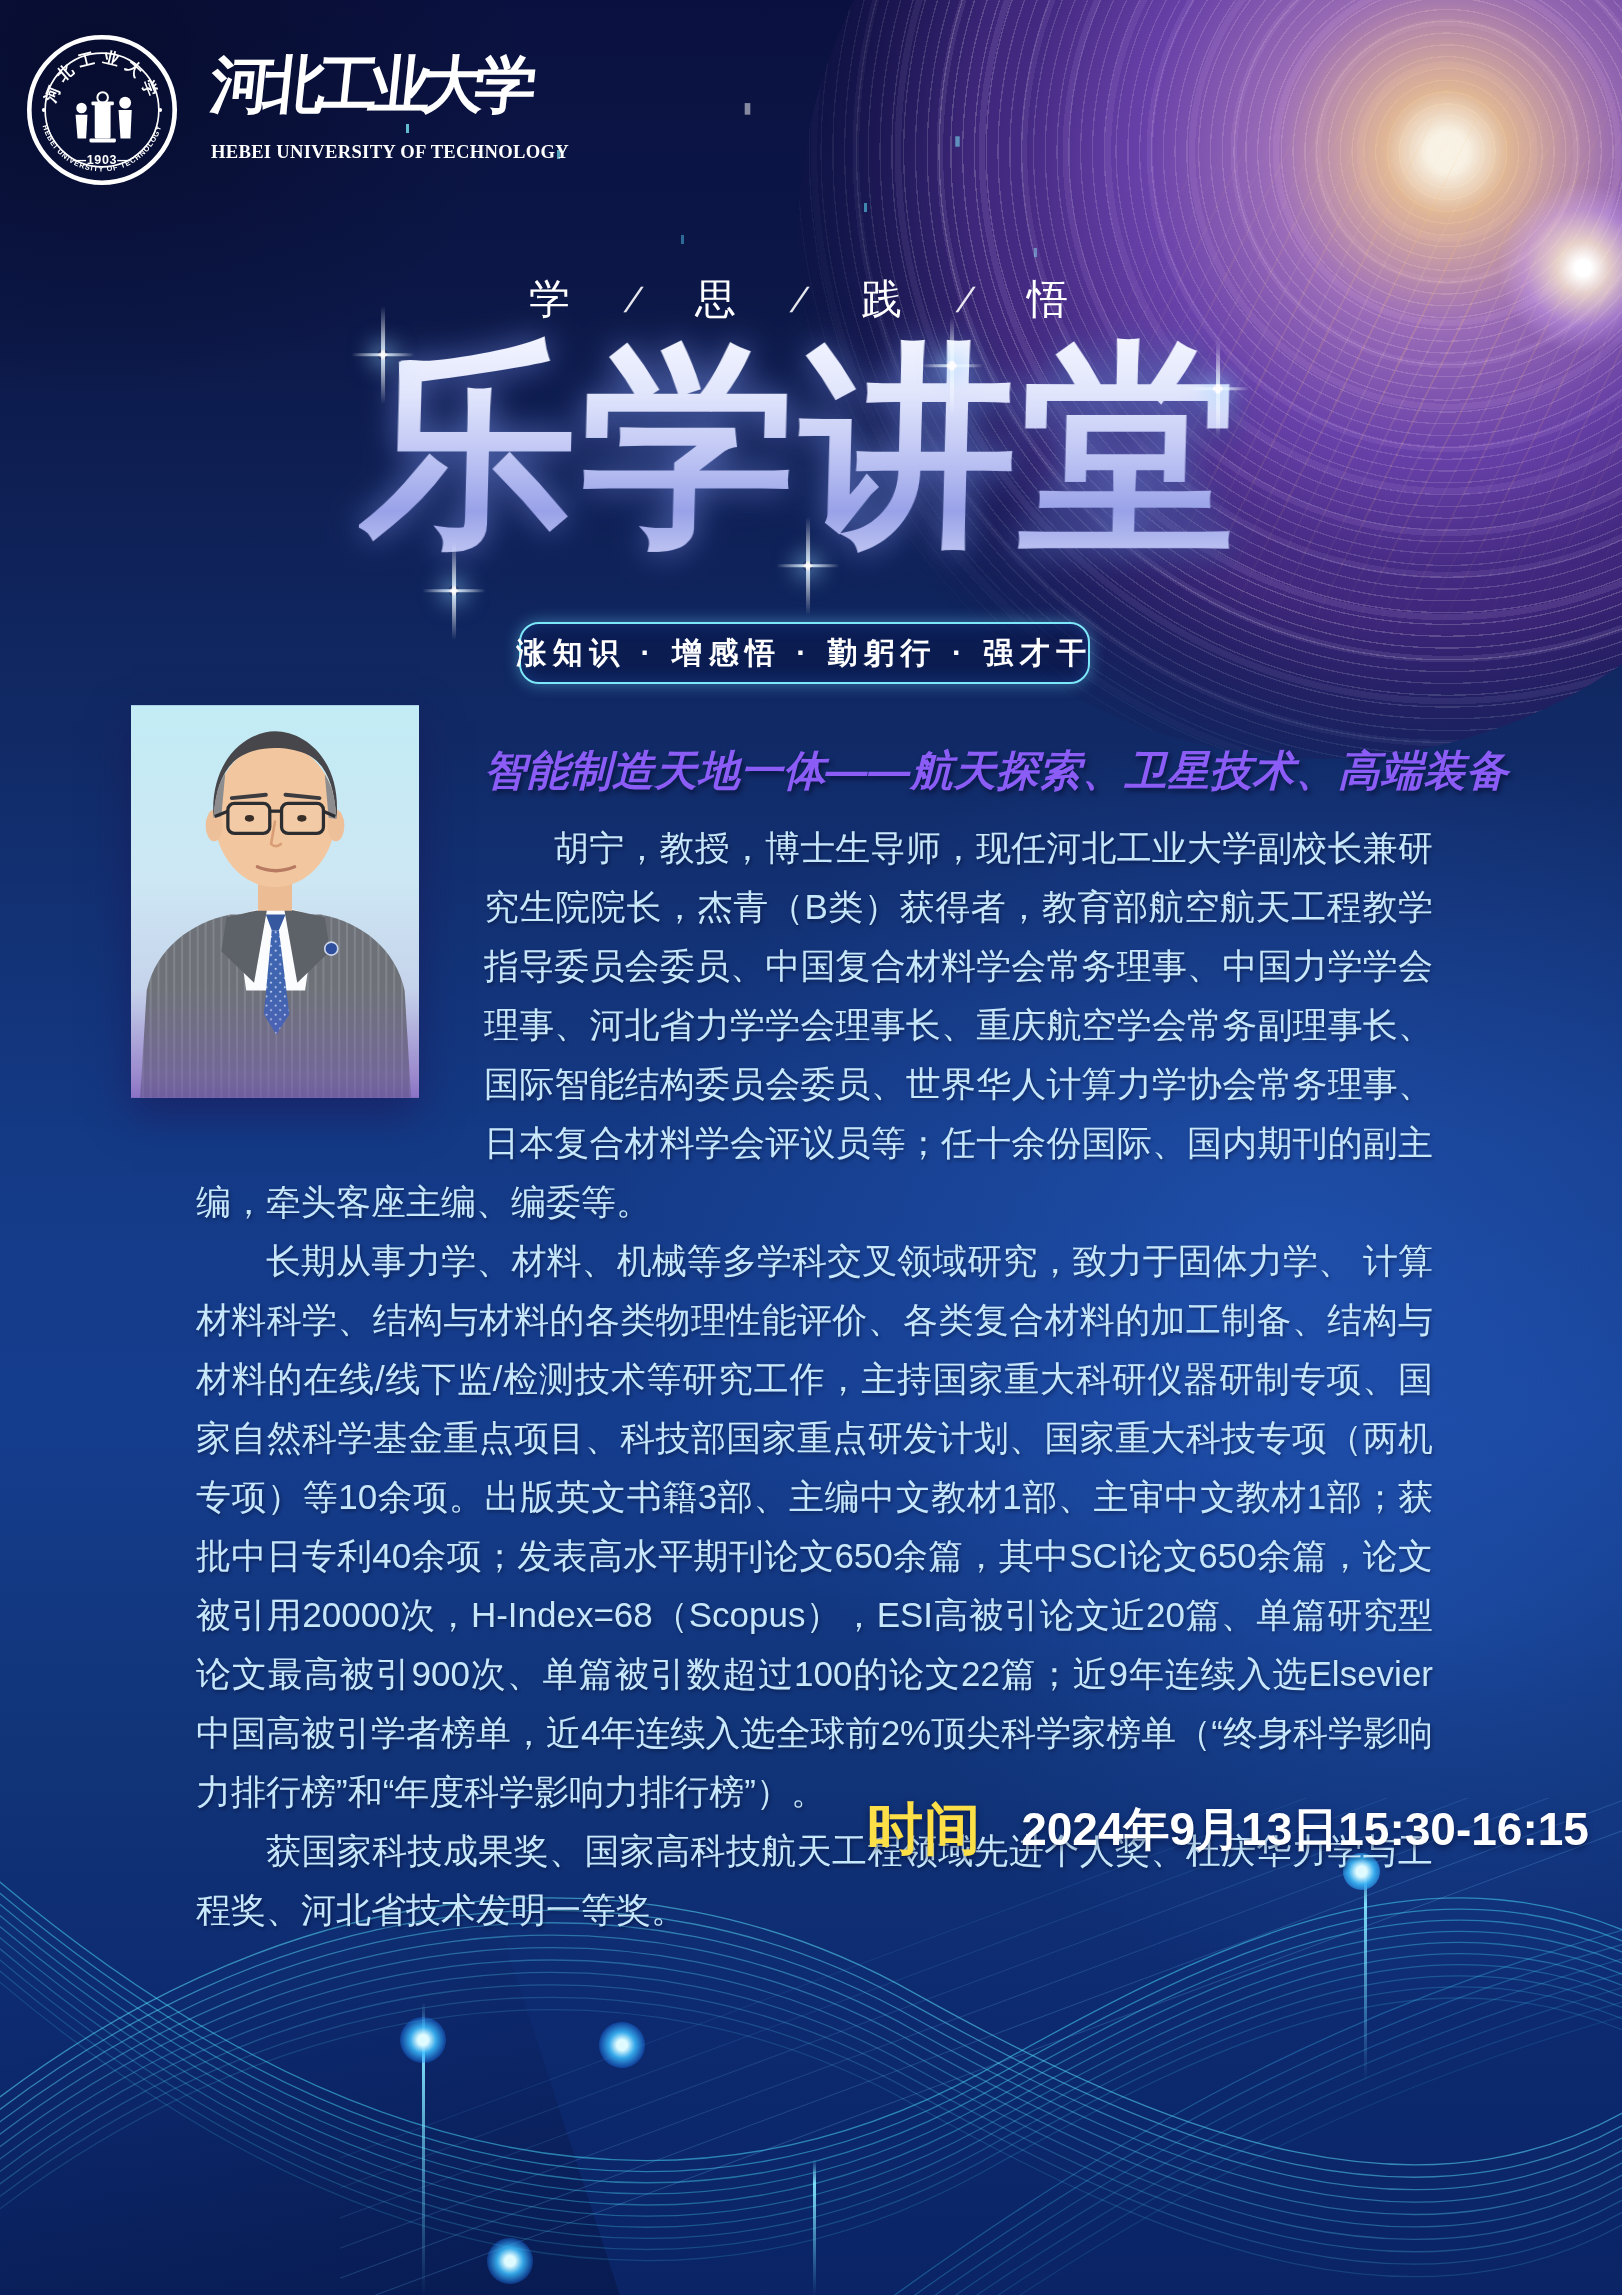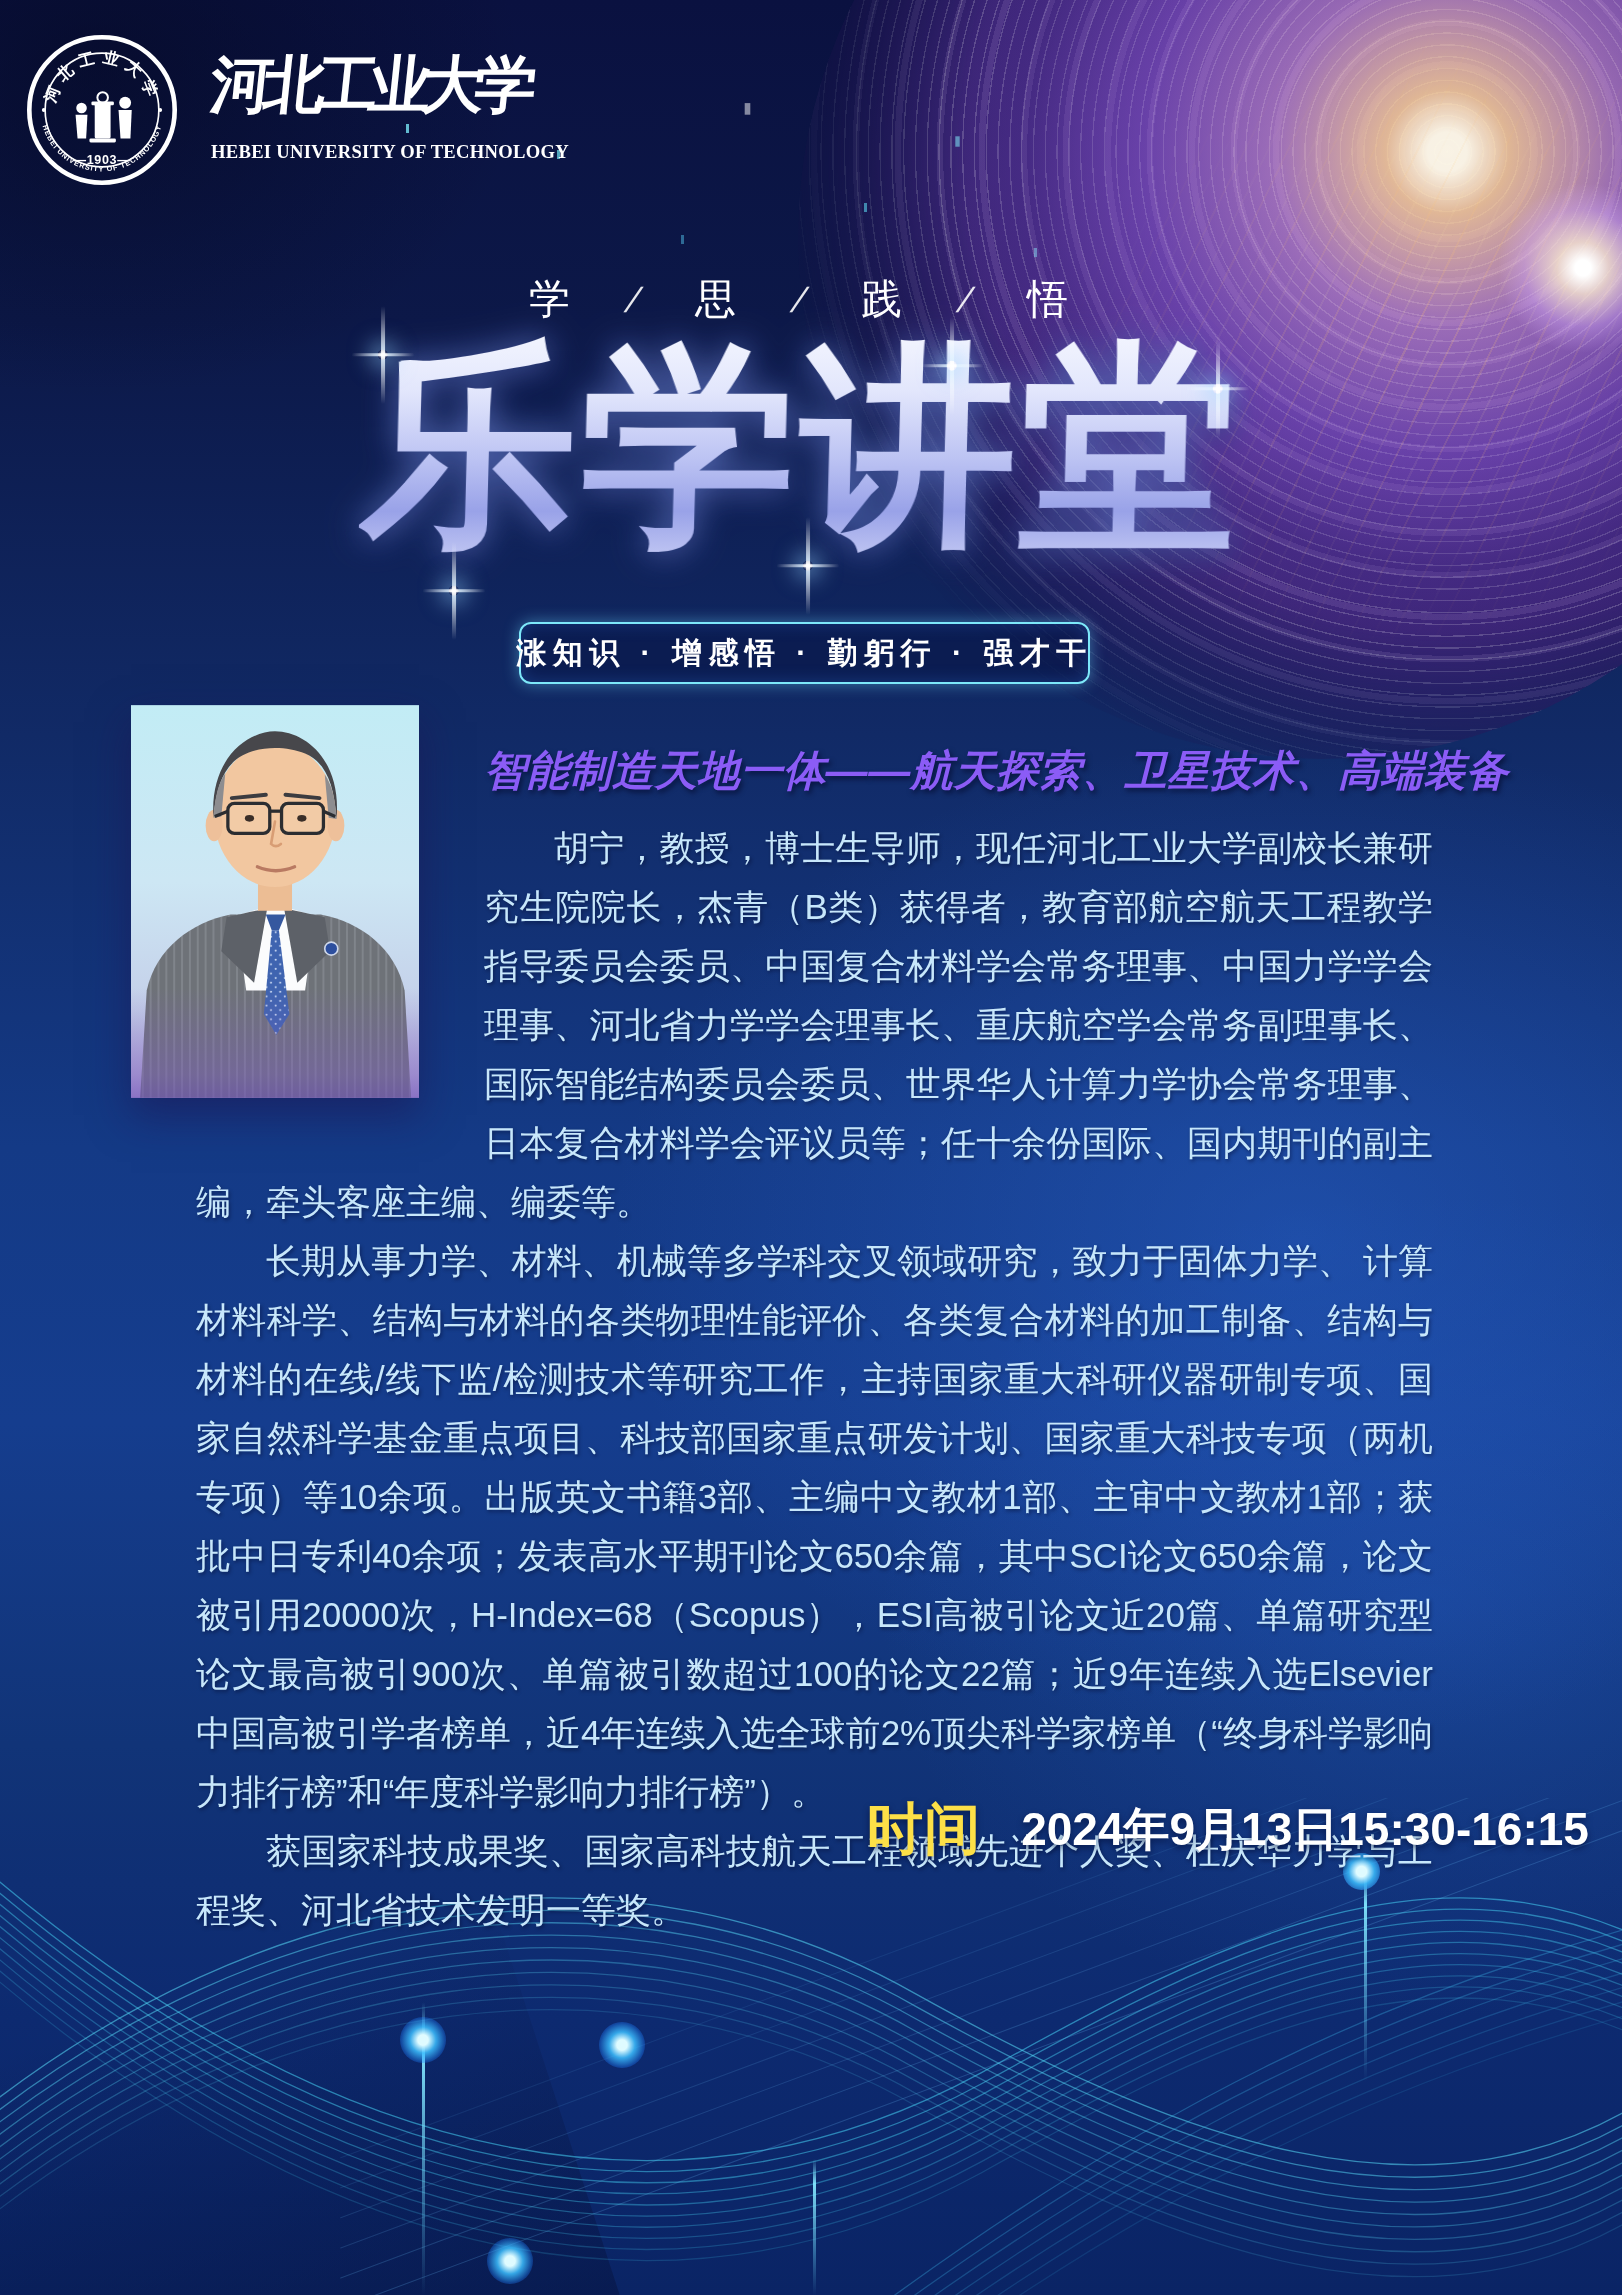--- a/index.html
+++ b/index.html
@@ -59,21 +59,21 @@
     -webkit-background-clip:text;background-clip:text;color:transparent;
     transform:skewX(-1.5deg);
     filter:drop-shadow(0 0 17px rgba(140,170,255,.55)) drop-shadow(0 7.9px 13px rgba(15,25,85,.65));}
   .sparkle{position:absolute;width:3.9px;height:3.9px;}
   .sparkle .v{position:absolute;left:50%;top:50%;transform:translate(-50%,-50%);width:3.9px;height:98px;
     background:linear-gradient(180deg,transparent,rgba(255,255,255,.95),transparent);border-radius:2px;}
   .sparkle .h{position:absolute;left:50%;top:50%;transform:translate(-50%,-50%);width:63px;height:3.3px;
     background:linear-gradient(90deg,transparent,#fff,transparent);border-radius:2px;}
   .sparkle .c{position:absolute;left:50%;top:50%;transform:translate(-50%,-50%);width:10.5px;height:10.5px;border-radius:50%;
     background:radial-gradient(circle,#fff,rgba(170,220,255,0) 70%);box-shadow:0 0 21px 7.9px rgba(150,210,255,.55);}
-  .slogan-badge{position:absolute;left:519px;top:622px;width:567px;height:58px;border:2px solid #7de8fa;border-radius:12px;
+  .slogan-badge{position:absolute;left:519px;top:622px;width:567px;height:58px;border:2px solid #7de8fa;border-radius:20px;
     background:rgba(8,20,70,.55);box-shadow:0 0 15.7px rgba(110,220,255,.45), inset 0 0 17px rgba(60,140,255,.25);
     display:flex;align-items:center;justify-content:center;}
   .slogan-badge span{color:#fff;font-size:30px;font-weight:700;letter-spacing:6.5px;white-space:nowrap;}
   
   .bio{position:absolute;left:196px;top:746px;width:1237px;z-index:3;}
   .photo{float:left;width:288px;height:393px;margin:-41px 65px 15.7px -65px;position:relative;
     box-shadow:0 17px 39px rgba(30,18,80,.5);}
   .photo svg{display:block;}
   .photo::after{content:"";position:absolute;inset:0;
     background:linear-gradient(180deg,transparent 72%,rgba(122,92,190,.45) 94%,rgba(110,80,185,.6) 100%);}

